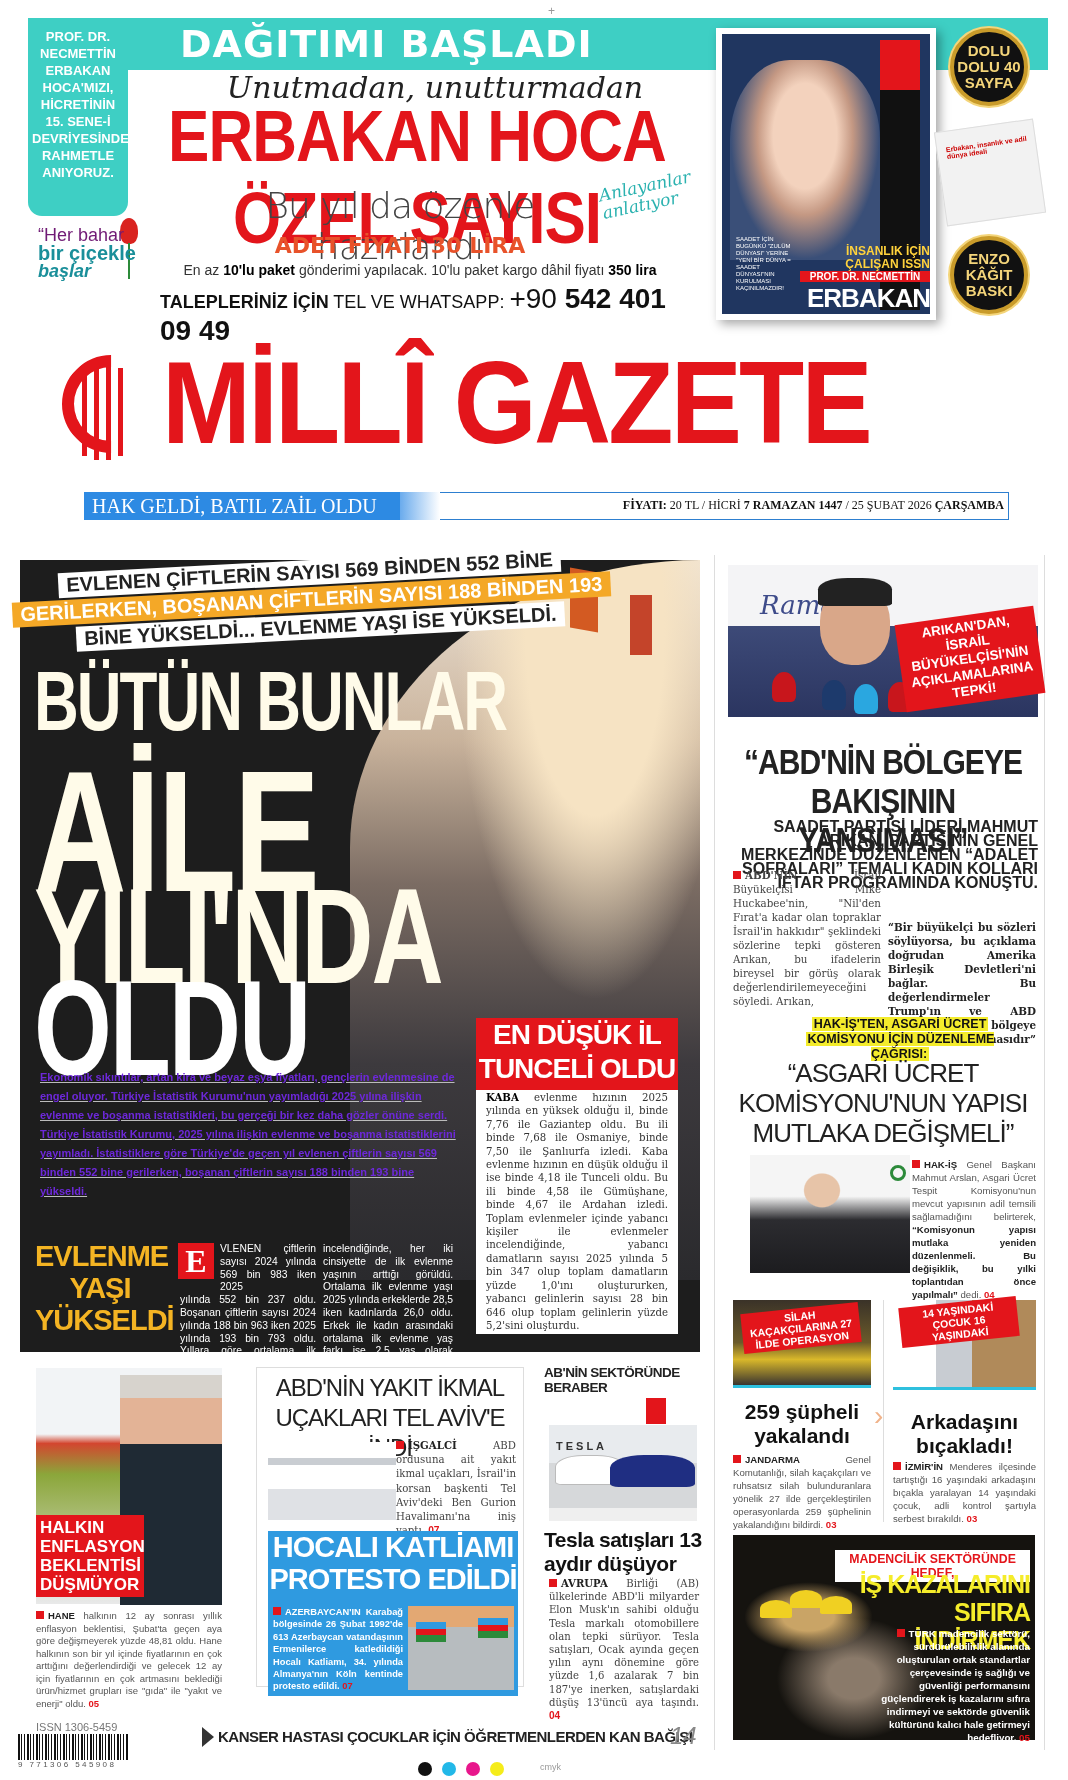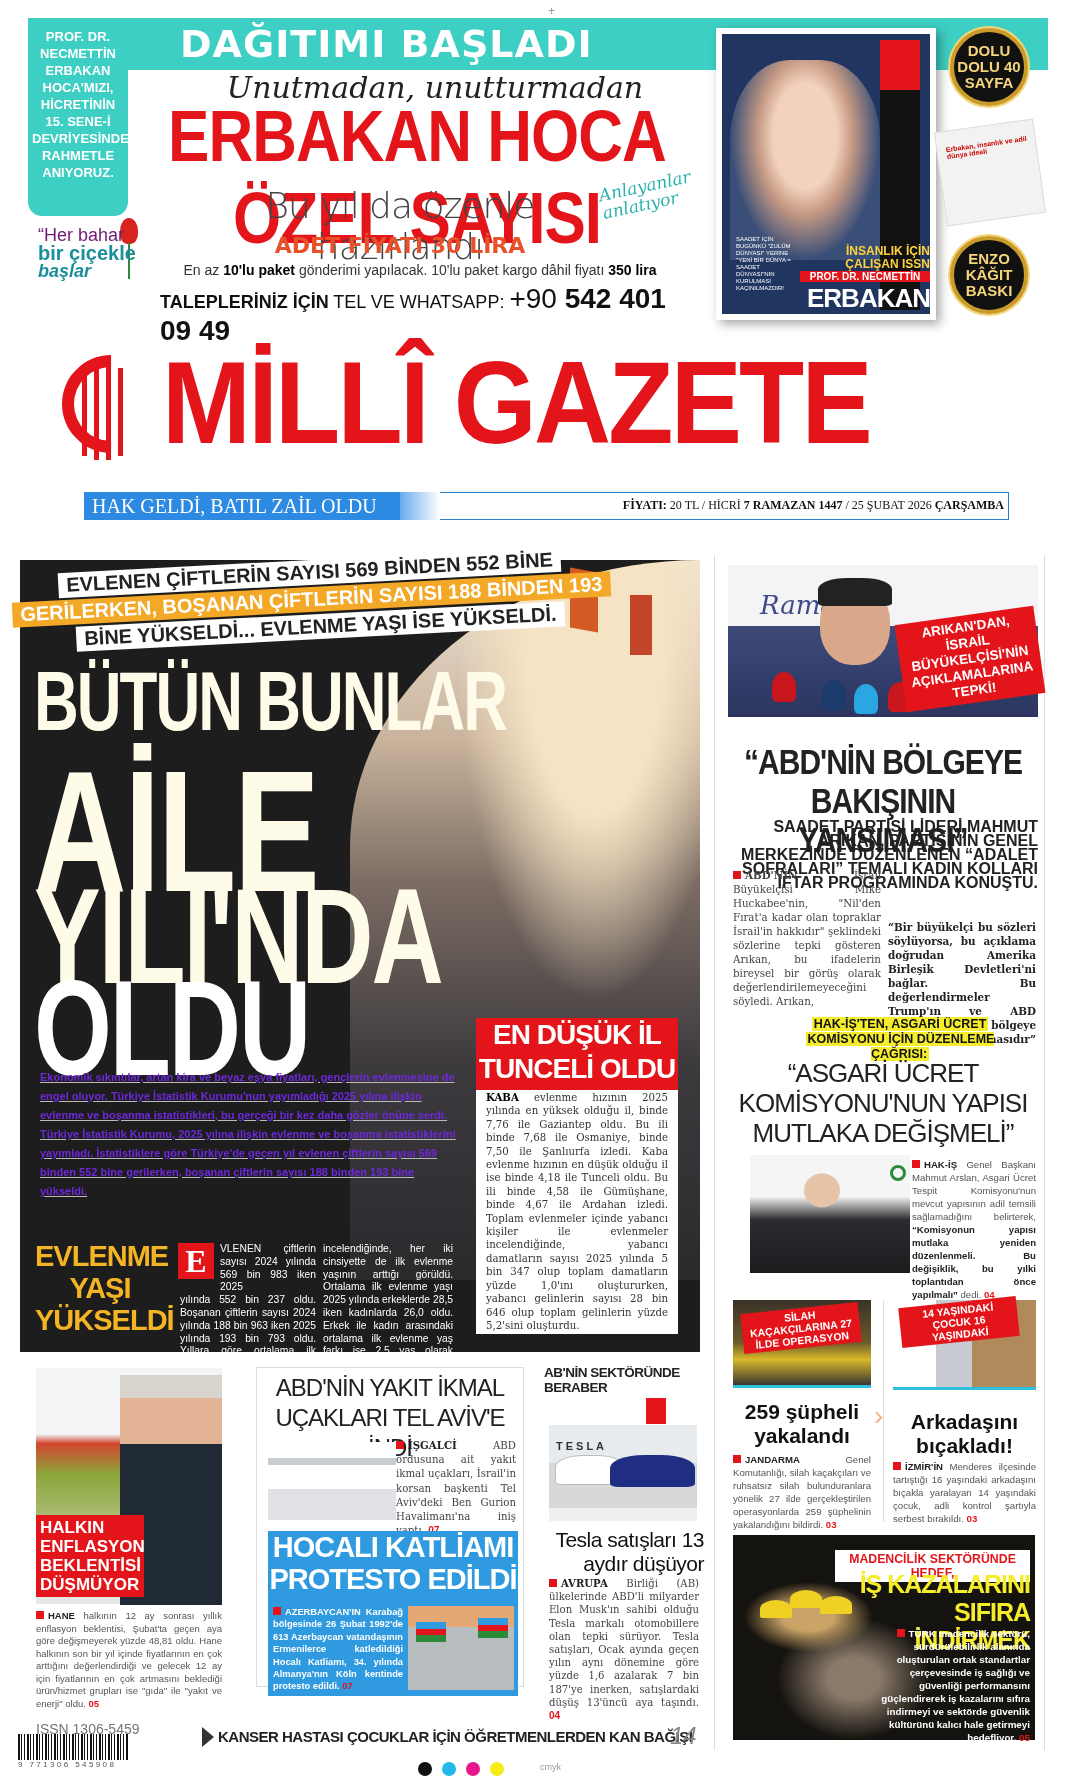--- a/index.html
+++ b/index.html
@@ -125,25 +125,25 @@
 .hocali{left:268px;top:1531px;width:250px;height:165px;background:#2f9ae0}
 .hocali-hl{left:268px;top:1531px;width:250px;text-align:center;color:#fff;font-size:29px;font-weight:900;line-height:32px;letter-spacing:-1px;font-family:"Liberation Sans",sans-serif}
 .hocali-txt{left:273px;top:1606px;width:130px;color:#fff;font-size:9.3px;line-height:12.4px;font-weight:700;text-align:justify}
 .flag-img{left:408px;top:1606px;width:106px;height:84px;background:linear-gradient(180deg,#e3a873 0 25%,#b7bcbf 25% 100%)}
 .azflag{width:30px;height:20px;background:linear-gradient(180deg,#2f9ae0 33%,#e3151b 33% 66%,#2c8a3a 66%)}
 .tesla-kick{left:544px;top:1365px;width:160px;font-size:13.5px;font-weight:900;color:#222;letter-spacing:-.5px}
 .tesla-img{left:549px;top:1393px;width:148px;height:128px;background:linear-gradient(180deg,#fff 0 25%,#e8ebee 25% 55%,#d6d8da 55% 90%,#efefef 90%)}
 .tesla-car1{left:555px;top:1455px;width:70px;height:30px;background:#fff;border-radius:40% 40% 10% 10%;border:1px solid #bbb}
 .tesla-car2{left:610px;top:1455px;width:85px;height:32px;background:#1f2e82;border-radius:40% 40% 10% 10%}
 .tesla-logo{left:646px;top:1398px;width:20px;height:26px;background:#e3151b}
-.tesla-hl{left:544px;top:1528px;width:160px;text-align:right;font-size:21px;line-height:24px;font-weight:400;color:#111;letter-spacing:-.5px}
+.tesla-hl{left:544px;top:1528px;width:160px;text-align:left;font-size:21px;line-height:24px;font-weight:700;color:#111;letter-spacing:-.5px}
 .tesla-txt{left:549px;top:1577px;width:150px;font-family:"DejaVu Serif",serif;font-size:10.1px;line-height:13.2px;color:#444;text-align:justify}
 .tesla-txt b{color:#222}
 
-.issn{left:36px;top:1721px;font-size:14px;color:#777}
+.issn{left:36px;top:1721px;font-size:11px;color:#777}
 .barcode{left:18px;top:1734px;width:110px;height:26px;background:repeating-linear-gradient(90deg,#111 0 2px,#fff 2px 3px,#111 3px 4px,#fff 4px 6px,#111 6px 7px,#fff 7px 9px)}
 .barcode-num{left:18px;top:1760px;width:110px;font-size:8px;color:#555;letter-spacing:2.4px;background:#fff}
 .foot-arrow{left:202px;top:1727px;width:0;height:0;border-left:12px solid #333;border-top:10px solid transparent;border-bottom:10px solid transparent}
 .foot-hl{left:218px;top:1728px;font-size:15px;font-weight:900;color:#222;letter-spacing:-.5px}
 .pagenum{left:670px;top:1722px;font-size:24px;font-style:italic;color:#888;font-weight:300}
 .dot{width:14px;height:14px;border-radius:50%;top:1762px}
 .cmk{left:540px;top:1762px;font-size:9px;color:#999}
 .crop{left:548px;top:4px;color:#999;font-size:12px}
 </style>
 </head>

